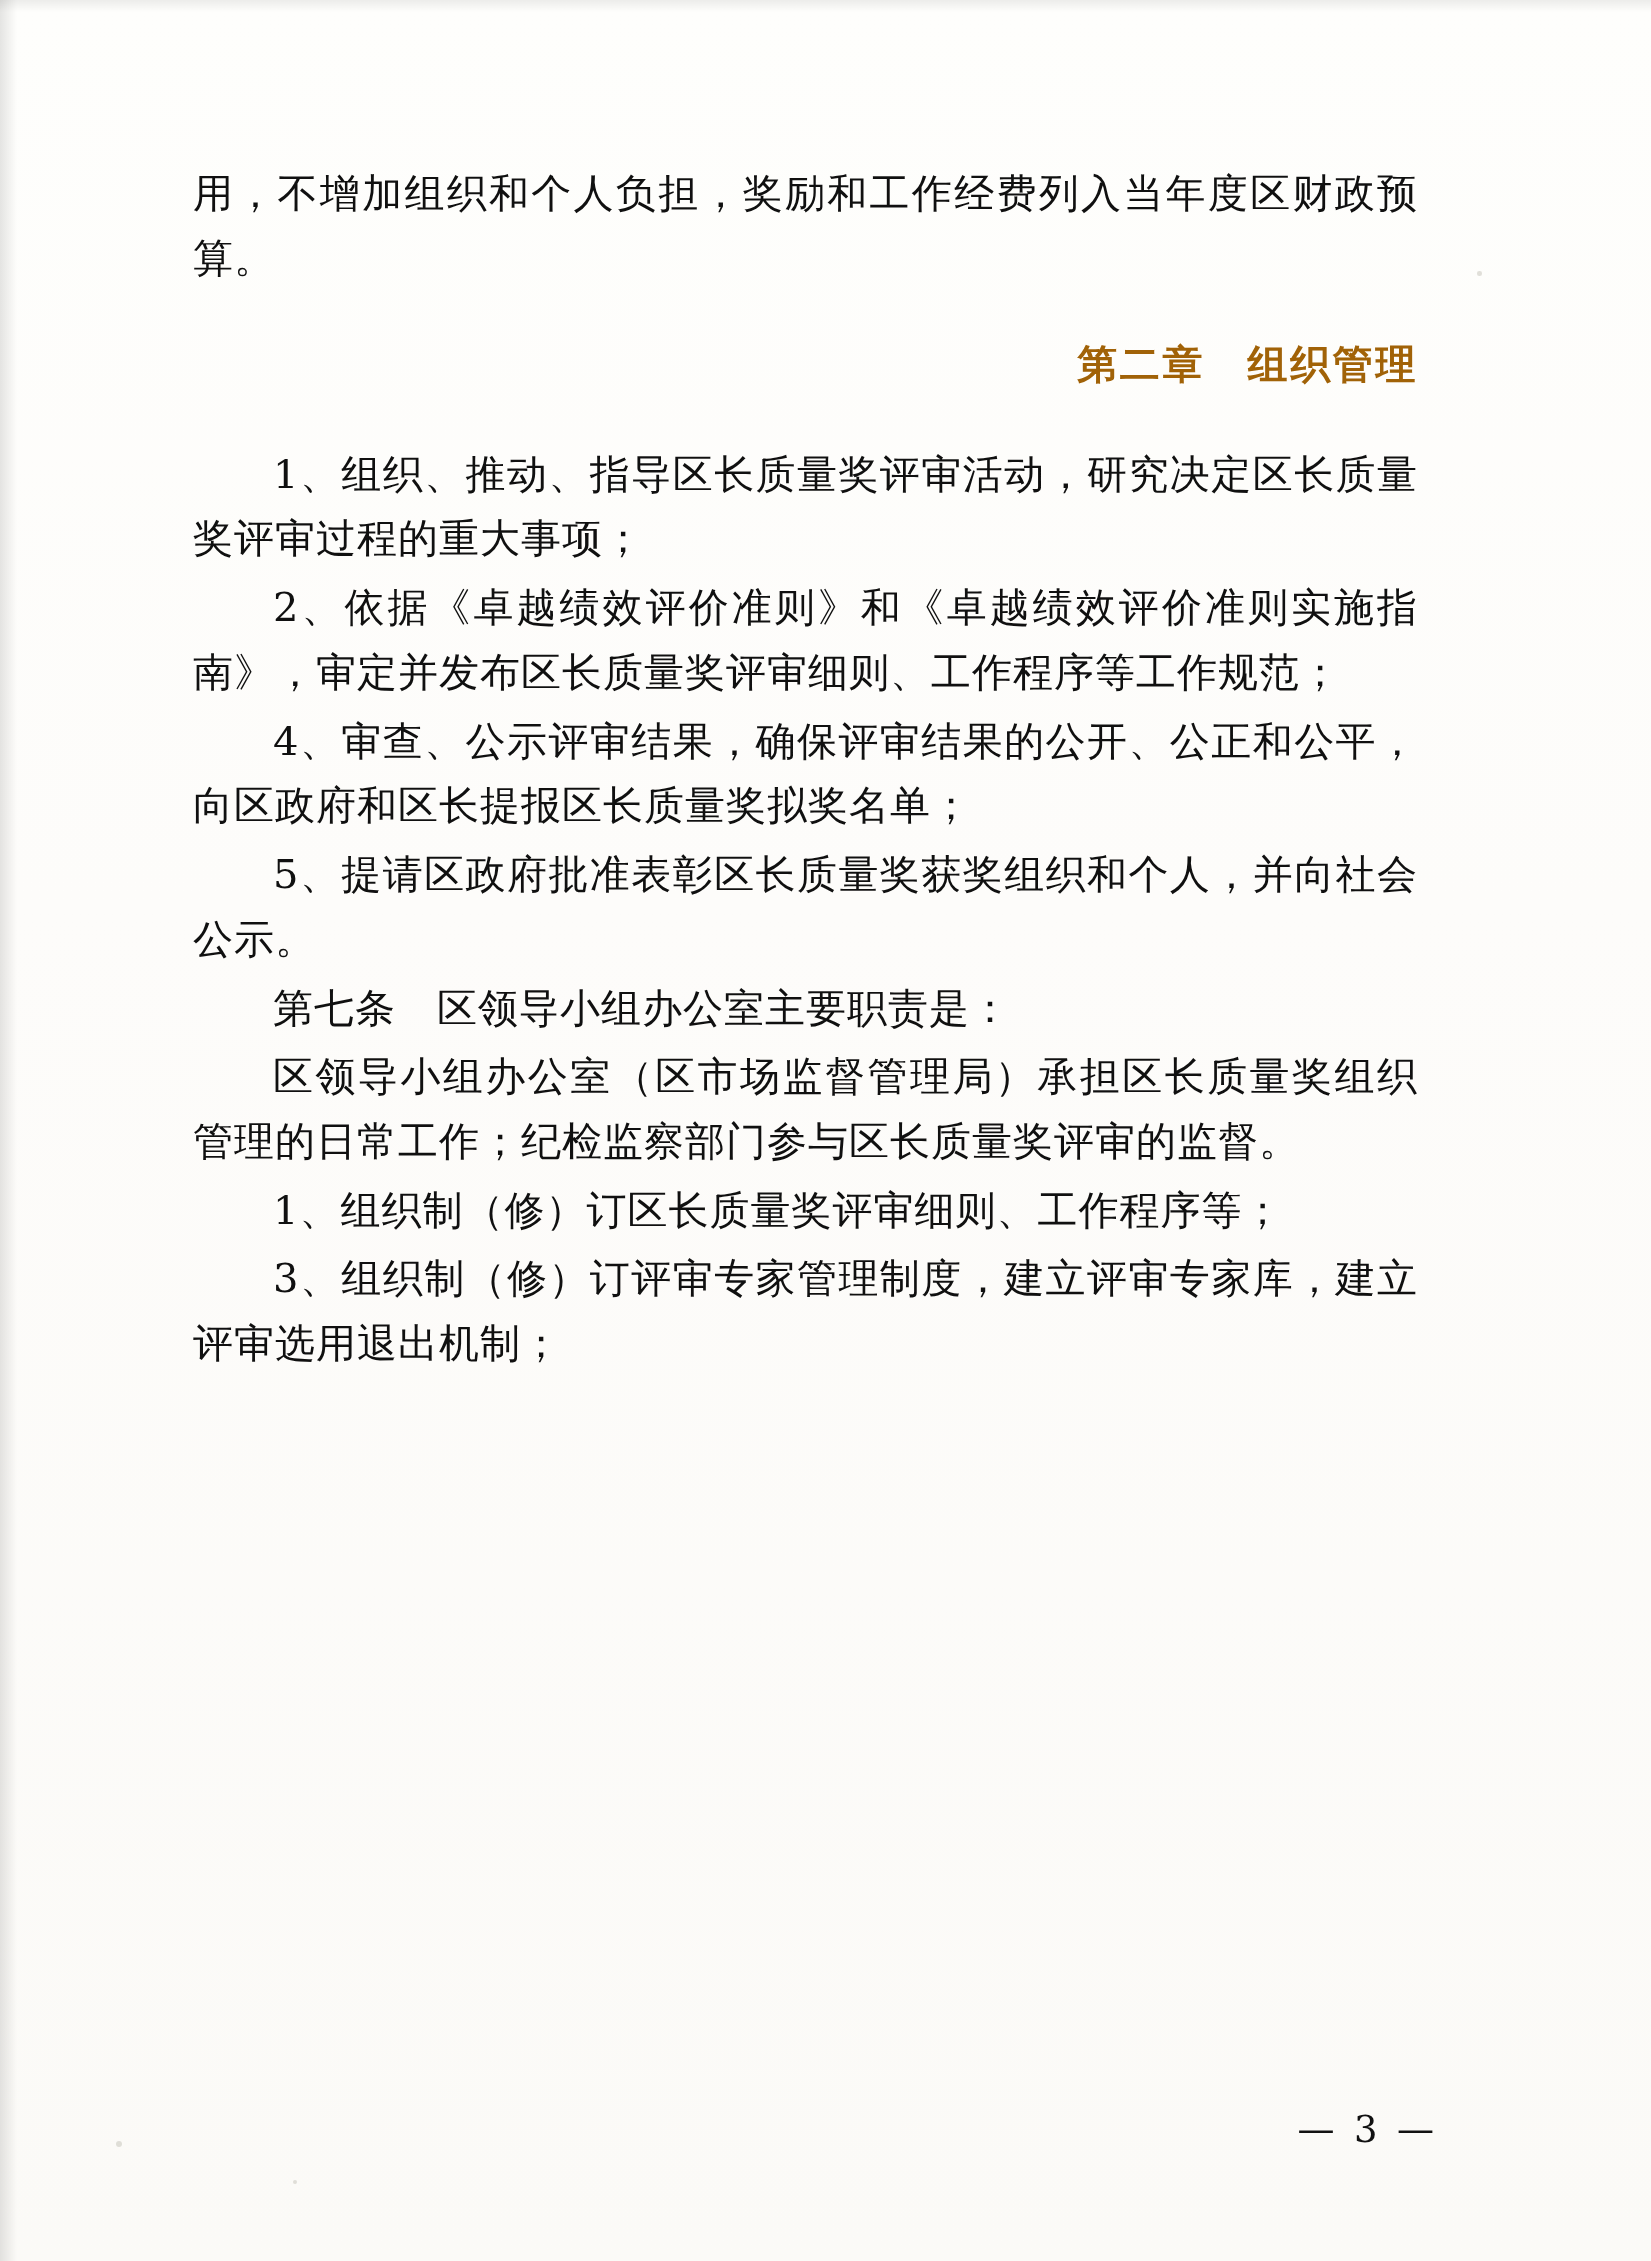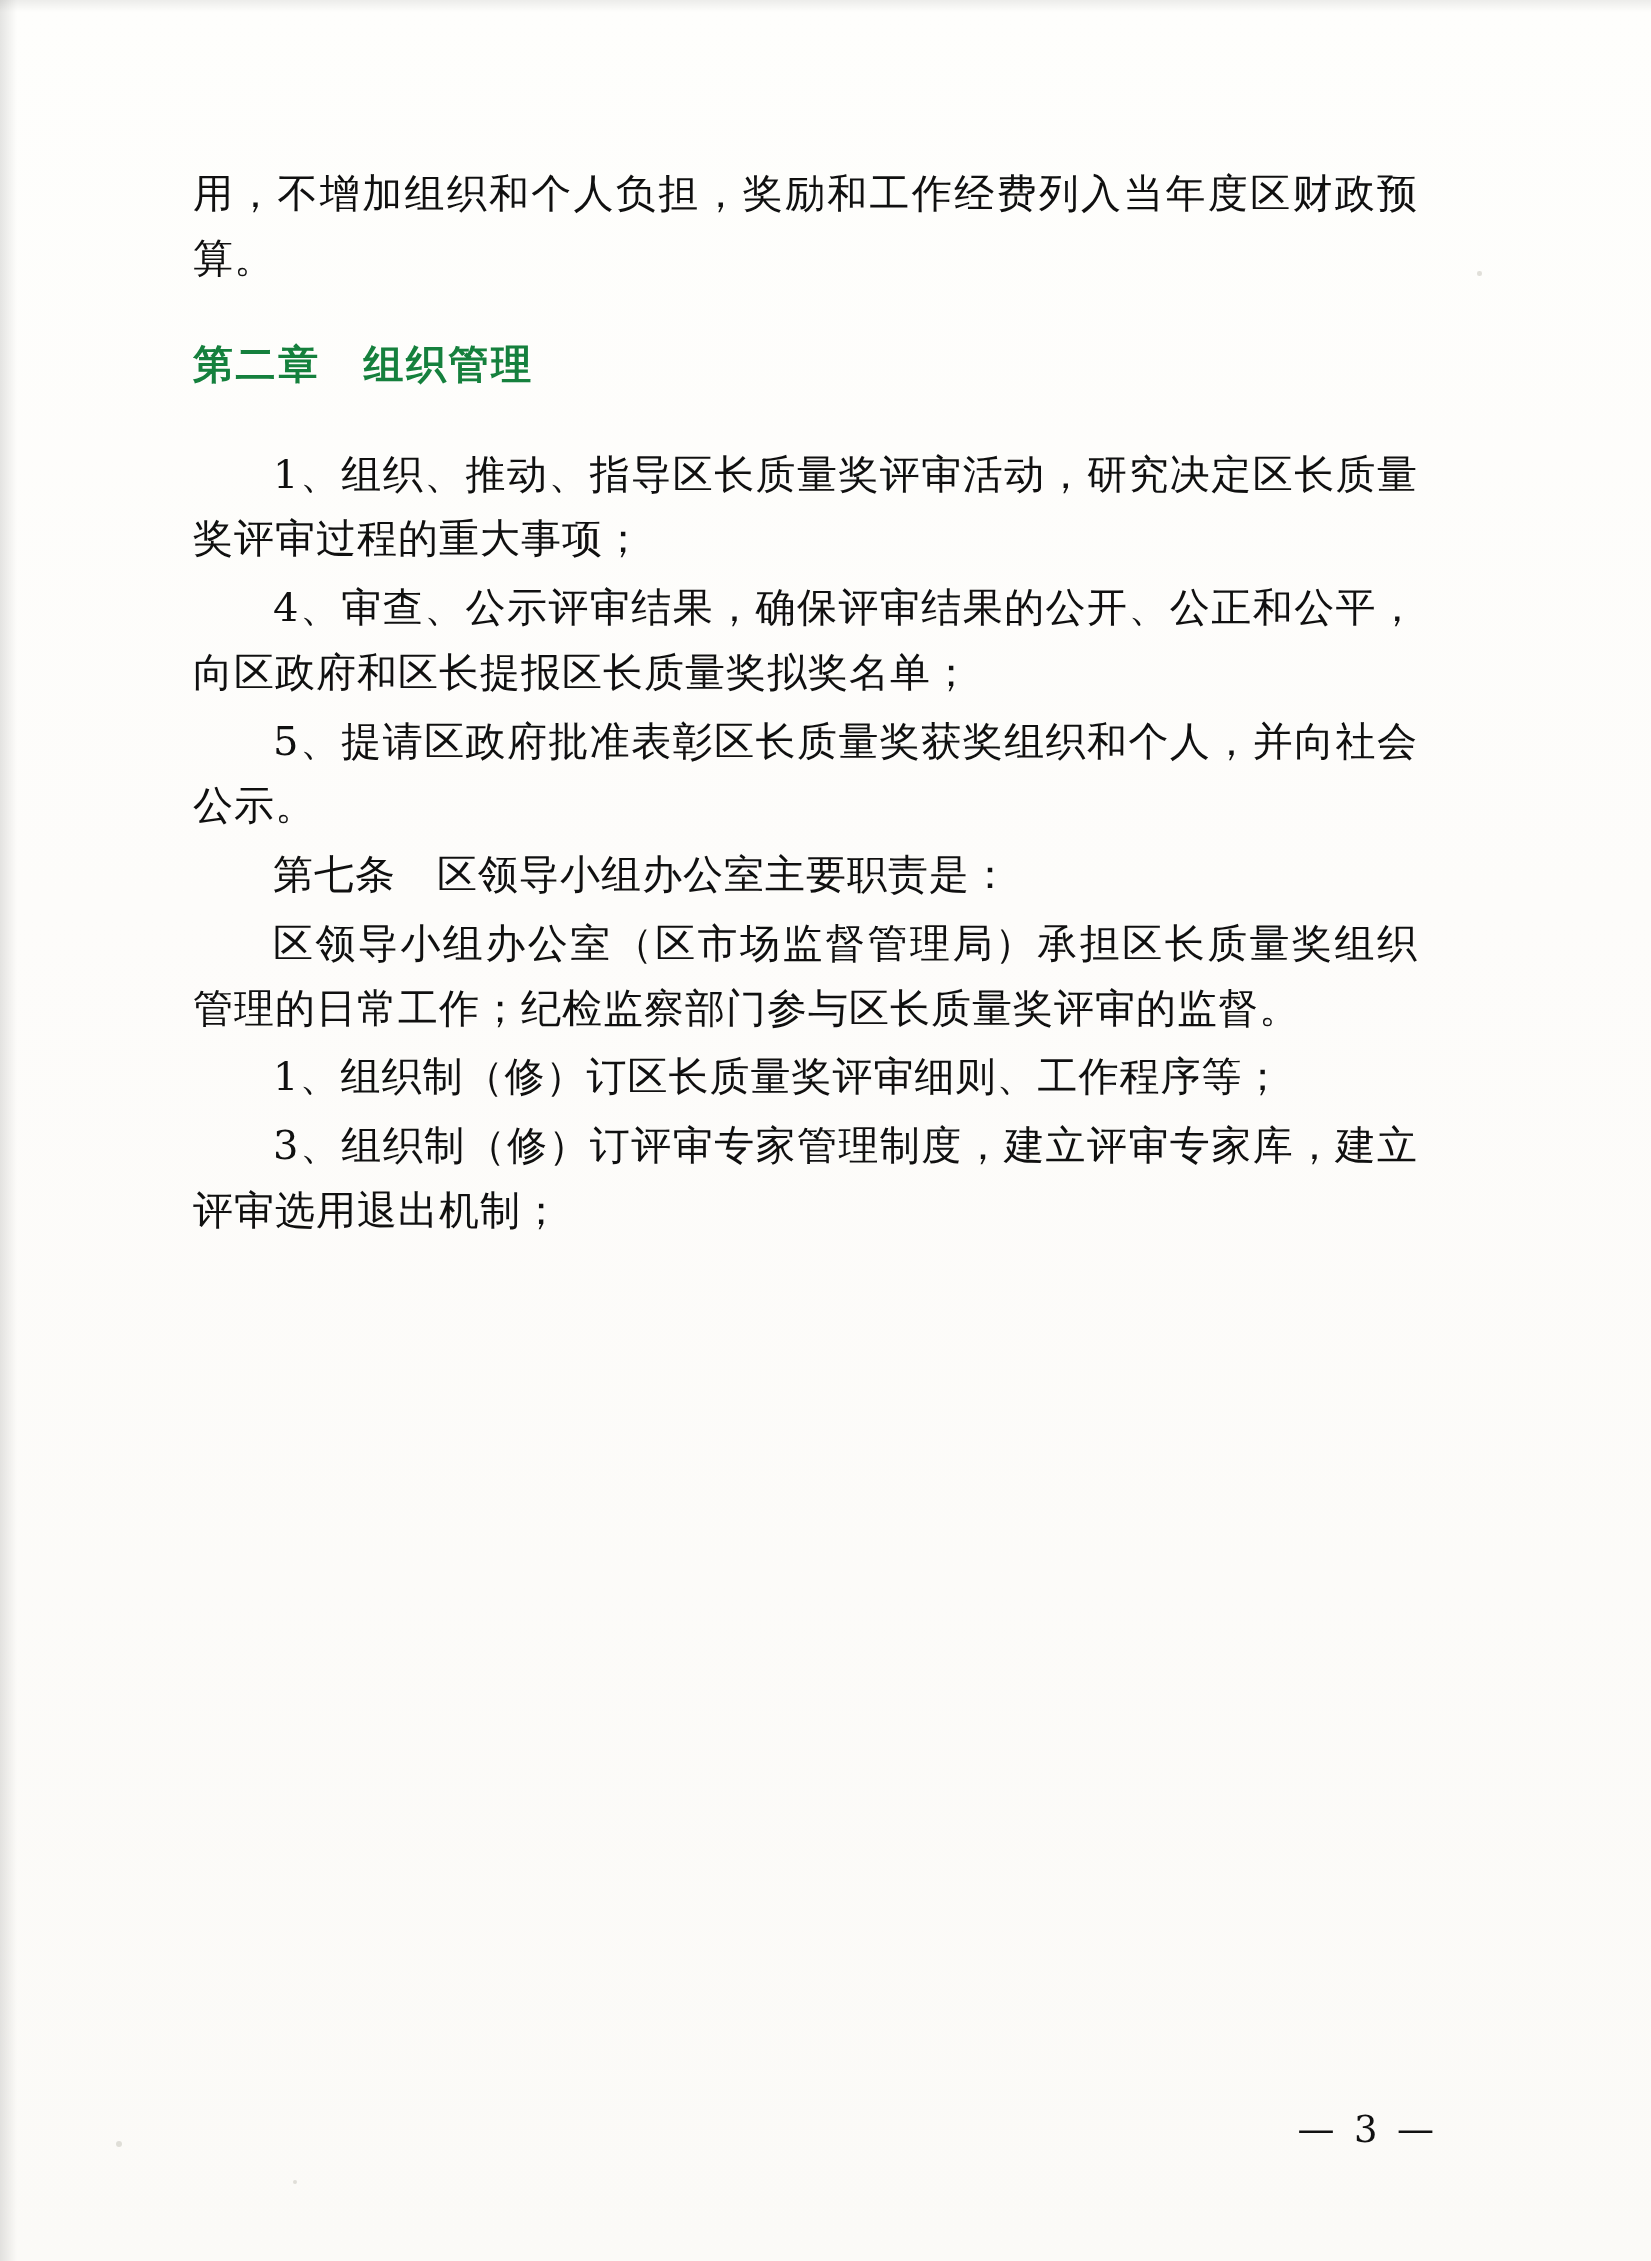--- a/index.html
+++ b/index.html
@@ -37,25 +37,25 @@
     letter-spacing: 1px;
     text-align: justify;
     text-justify: inter-ideograph;
     margin: 0 0 3.9px 0;
     font-family: "DejaVu Serif", "Liberation Serif", serif;
   }
   .para.indent {
     text-indent: 80px;
   }
   .chapter-title {
-    text-align: left;
+    text-align: right;
     font-size: 40px;
     font-weight: bold;
     letter-spacing: 2.6px;
-    color: #15803d;
+    color: #a16207;
     margin: 46px 0 50px 0;
     font-family: "DejaVu Sans", "Liberation Sans", sans-serif;
   }
   .page-number {
     position: absolute;
     right: 213px;
     bottom: 110px;
     font-size: 37px;
     letter-spacing: 3.9px;
     color: #111;
@@ -101,20 +101,21 @@
 
   <div class="content">
 
     <p class="para">用，不增加组织和个人负担，奖励和工作经费列入当年度区财政预算。</p>
 
     <h2 class="chapter-title">第二章　组织管理</h2>
 
 
     <p class="para indent">1、组织、推动、指导区长质量奖评审活动，研究决定区长质量奖评审过程的重大事项；</p>
 
+    <p class="para indent">2、依据《卓越绩效评价准则》和《卓越绩效评价准则实施指南》，审定并发布区长质量奖评审细则、工作程序等工作规范；</p>
 
 
     <p class="para indent">4、审查、公示评审结果，确保评审结果的公开、公正和公平，向区政府和区长提报区长质量奖拟奖名单；</p>
 
     <p class="para indent">5、提请区政府批准表彰区长质量奖获奖组织和个人，并向社会公示。</p>
 
     <p class="para indent">第七条　区领导小组办公室主要职责是：</p>
 
     <p class="para indent">区领导小组办公室（区市场监督管理局）承担区长质量奖组织管理的日常工作；纪检监察部门参与区长质量奖评审的监督。</p>
 

